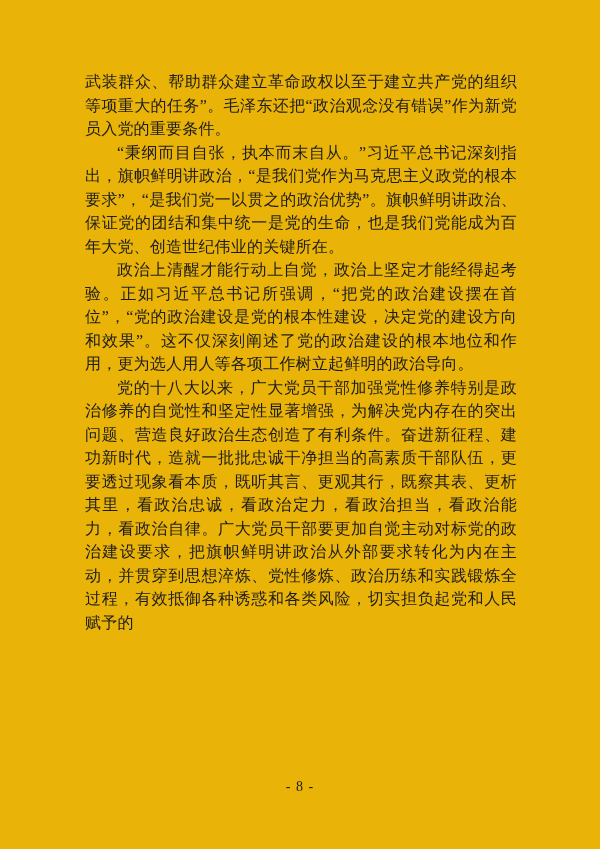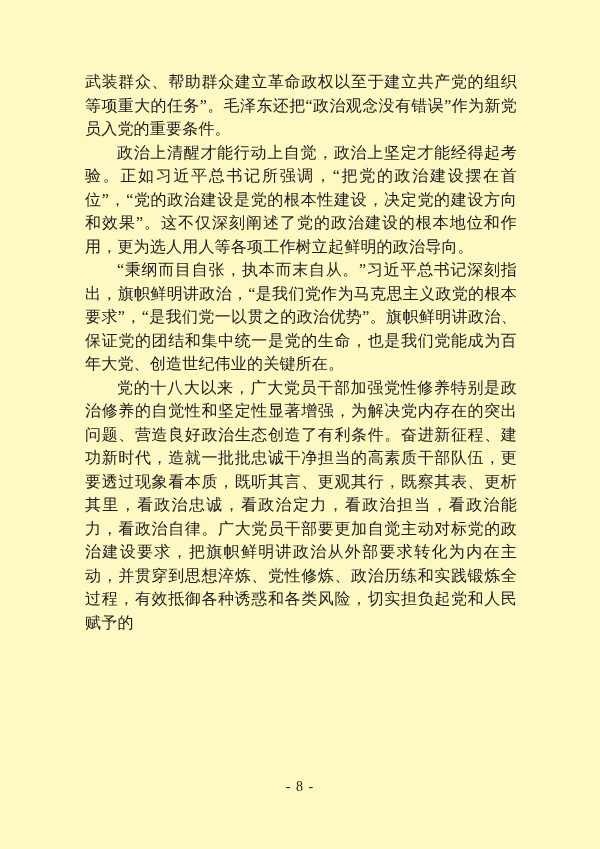--- a/index.html
+++ b/index.html
@@ -4,21 +4,21 @@
 <style>
   html, body {
     margin: 0;
     padding: 0;
     background: #ffffff;
   }
   .page {
     position: relative;
     width: 600px;
     height: 849px;
-    background: #fef9c3;
+    background: #eab308;
     overflow: hidden;
     font-family: "Liberation Serif", "DejaVu Serif", serif;
     color: #1c1c1c;
   }
   .content {
     position: absolute;
     left: 85px;
     top: 70px;
     width: 432px;
     font-size: 16px;
@@ -45,18 +45,18 @@
     letter-spacing: 1px;
     color: #1c1c1c;
   }
 </style>
 </head>
 <body>
 
 <div class="page">
   <div class="content">
     <p class="para no-indent">武装群众、帮助群众建立革命政权以至于建立共产党的组织等项重大的任务”。毛泽东还把“政治观念没有错误”作为新党员入党的重要条件。</p>
+    <p class="para">“秉纲而目自张，执本而末自从。”习近平总书记深刻指出，旗帜鲜明讲政治，“是我们党作为马克思主义政党的根本要求”，“是我们党一以贯之的政治优势”。旗帜鲜明讲政治、保证党的团结和集中统一是党的生命，也是我们党能成为百年大党、创造世纪伟业的关键所在。</p>
     <p class="para">政治上清醒才能行动上自觉，政治上坚定才能经得起考验。正如习近平总书记所强调，“把党的政治建设摆在首位”，“党的政治建设是党的根本性建设，决定党的建设方向和效果”。这不仅深刻阐述了党的政治建设的根本地位和作用，更为选人用人等各项工作树立起鲜明的政治导向。</p>
-    <p class="para">“秉纲而目自张，执本而末自从。”习近平总书记深刻指出，旗帜鲜明讲政治，“是我们党作为马克思主义政党的根本要求”，“是我们党一以贯之的政治优势”。旗帜鲜明讲政治、保证党的团结和集中统一是党的生命，也是我们党能成为百年大党、创造世纪伟业的关键所在。</p>
     <p class="para">党的十八大以来，广大党员干部加强党性修养特别是政治修养的自觉性和坚定性显著增强，为解决党内存在的突出问题、营造良好政治生态创造了有利条件。奋进新征程、建功新时代，造就一批批忠诚干净担当的高素质干部队伍，更要透过现象看本质，既听其言、更观其行，既察其表、更析其里，看政治忠诚，看政治定力，看政治担当，看政治能力，看政治自律。广大党员干部要更加自觉主动对标党的政治建设要求，把旗帜鲜明讲政治从外部要求转化为内在主动，并贯穿到思想淬炼、党性修炼、政治历练和实践锻炼全过程，有效抵御各种诱惑和各类风险，切实担负起党和人民赋予的</p>
   </div>
   <div class="footer">- 8 -</div>
 </div>
 
 </body></html>

